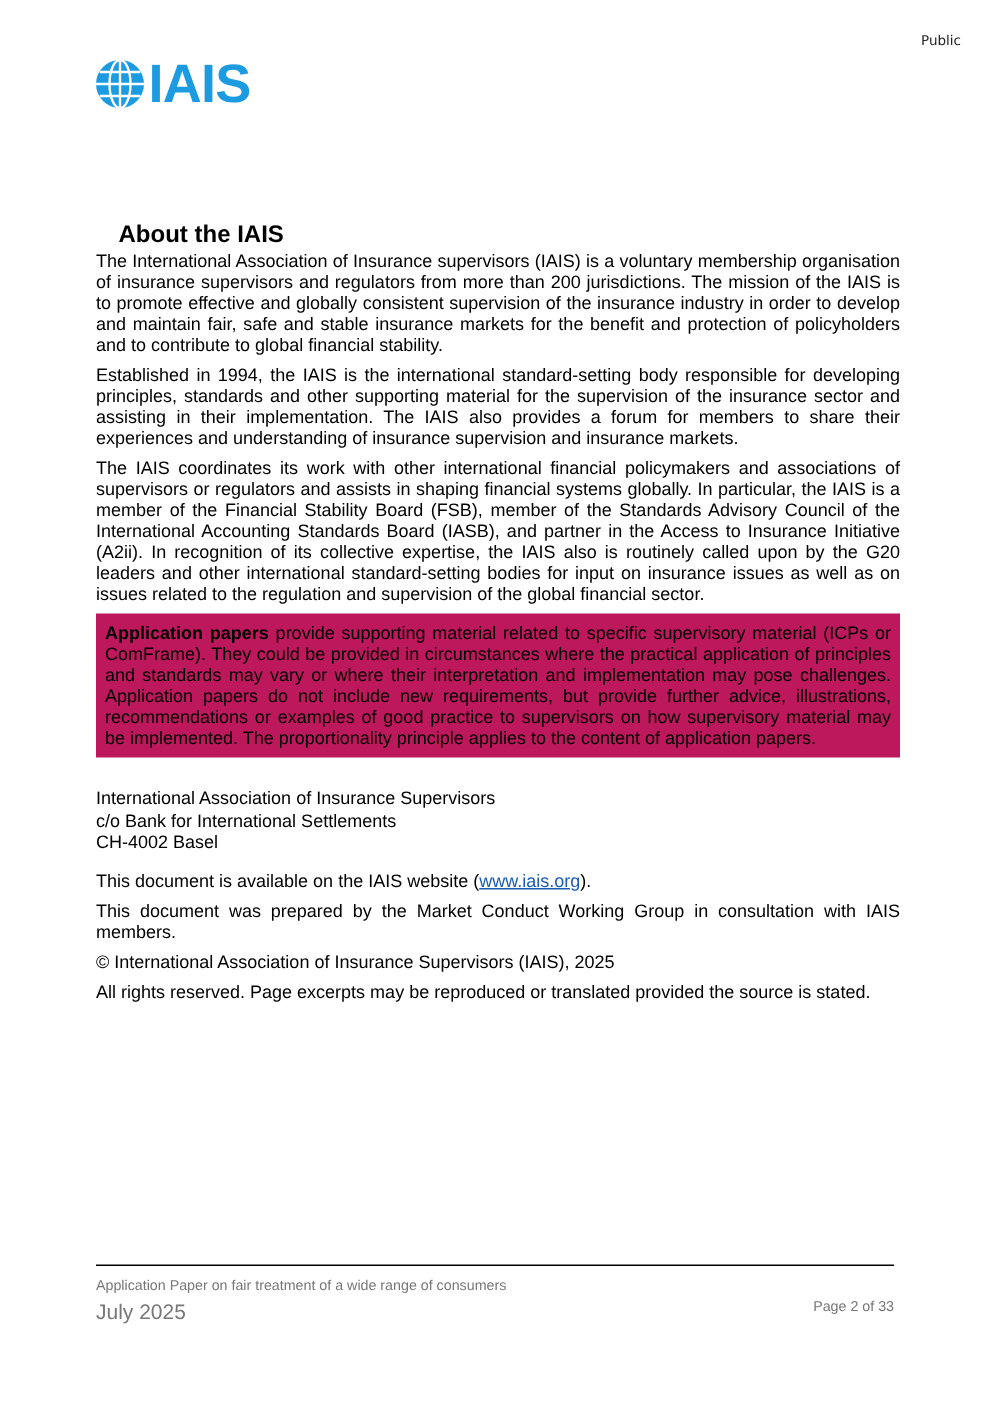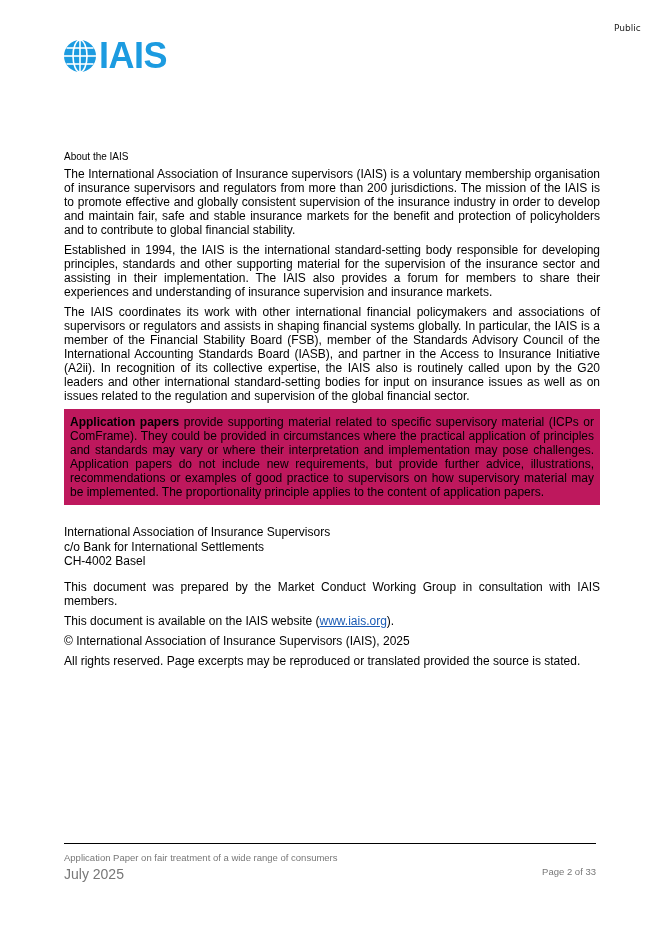--- a/index.html
+++ b/index.html
@@ -5,21 +5,21 @@
   html, body { margin: 0; padding: 0; background: #ffffff; }
   body { width: 662px; height: 936px; position: relative; overflow: hidden;
          font-family: "Liberation Sans", sans-serif; color: #000; }
   .classification { position: absolute; top: 23px; left: 614px; font-size: 9px;
          font-family: "DejaVu Sans", sans-serif; color: #222; }
   .logo { position: absolute; top: 38px; left: 63px; height: 36px; display: flex; align-items: center; }
   .logo svg { width: 34px; height: 34px; display: block; }
   .logo-text { font-family: "Liberation Sans", sans-serif; font-weight: bold; font-size: 36px;
          color: #1c9be0; letter-spacing: -0.5px; margin-left: 2px; line-height: 36px; }
   .content { position: absolute; top: 150px; left: 64px; width: 536px; font-size: 12px; line-height: 14px; }
-  .heading { font-weight: normal; margin: 0 0 3px 0; font-size: 10px; }
+  .heading { font-weight: bold; margin: 0 0 3px 15px; font-size: 16px; }
   p { margin: 0 0 6px 0; text-align: justify; }
   a { color: #1a5bb5; text-decoration: underline; }
   .box { background: #be185d; padding: 6px 6px 6px 6px; margin: 3px 0 20px 0; text-align: justify; }
   .box b { font-weight: bold; }
   .address { margin: 0 0 11px 0; line-height: 14.5px; }
   .address div { white-space: nowrap; }
   .footer-rule { position: absolute; top: 843px; left: 64px; width: 532px; height: 1px; background: #000; }
   .footer-title { position: absolute; top: 852px; left: 64px; font-size: 9.5px; color: #777; }
   .footer-date { position: absolute; top: 866px; left: 64px; font-size: 14px; color: #777; }
   .footer-page { position: absolute; top: 866px; right: 66px; font-size: 9.5px; color: #777; }
@@ -52,22 +52,22 @@
   <p>The IAIS coordinates its work with other international financial policymakers and associations of supervisors or regulators and assists in shaping financial systems globally. In particular, the IAIS is a member of the Financial Stability Board (FSB), member of the Standards Advisory Council of the International Accounting Standards Board (IASB), and partner in the Access to Insurance Initiative (A2ii). In recognition of its collective expertise, the IAIS also is routinely called upon by the G20 leaders and other international standard-setting bodies for input on insurance issues as well as on issues related to the regulation and supervision of the global financial sector.</p>
 
   <div class="box"><b>Application papers</b><span> provide supporting material related to specific supervisory material (ICPs or ComFrame). They could be provided in circumstances where the practical application of principles and standards may vary or where their interpretation and implementation may pose challenges. Application papers do not include new requirements, but provide further advice, illustrations, recommendations or examples of good practice to supervisors on how supervisory material may be implemented. The proportionality principle applies to the content of application papers.</span></div>
 
   <div class="address">
     <div>International Association of Insurance Supervisors</div>
     <div>c/o Bank for International Settlements</div>
     <div>CH-4002 Basel</div>
   </div>
 
+  <p><span>This document is available on the IAIS website (</span><a>www.iais.org</a><span>).</span></p>
   <p>This document was prepared by the Market Conduct Working Group in consultation with IAIS members.</p>
-  <p><span>This document is available on the IAIS website (</span><a>www.iais.org</a><span>).</span></p>
   <p>© International Association of Insurance Supervisors (IAIS), 2025</p>
   <p>All rights reserved. Page excerpts may be reproduced or translated provided the source is stated.</p>
 </div>
 
 <div class="footer-rule"></div>
 <div class="footer-title">Application Paper on fair treatment of a wide range of consumers</div>
 <div class="footer-date">July 2025</div>
 <div class="footer-page">Page 2 of 33</div>
 
 </body></html>

